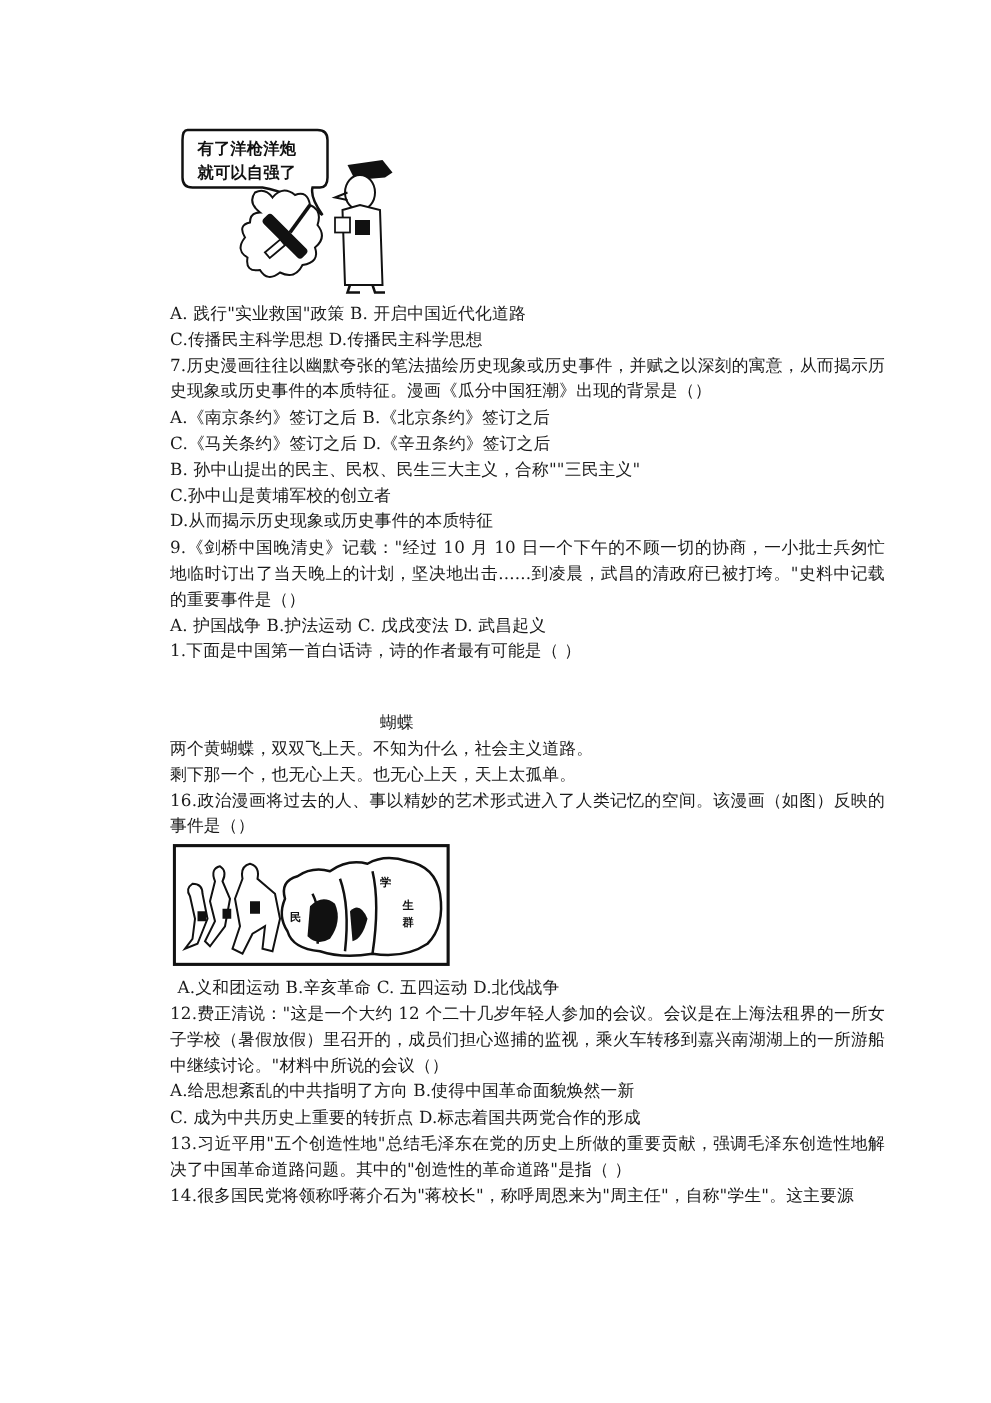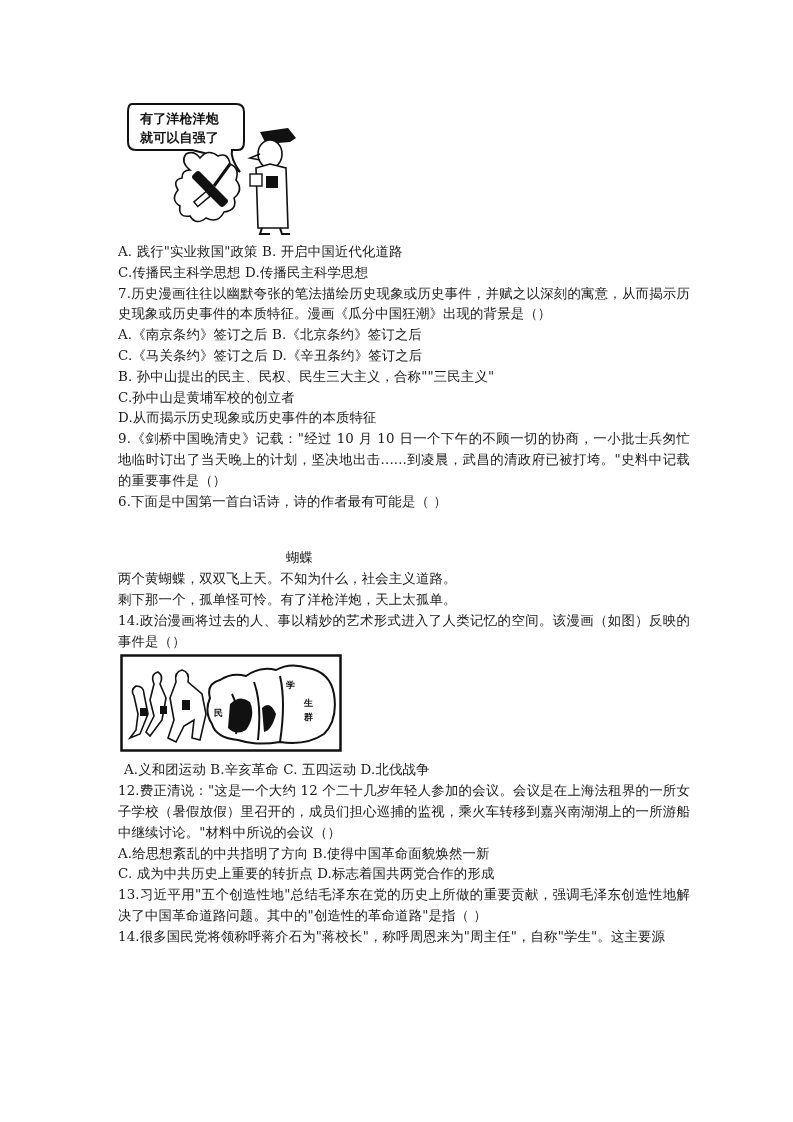--- a/index.html
+++ b/index.html
@@ -1,21 +1,21 @@
 <!DOCTYPE html>
 <html><head>
 <meta charset="utf-8">
 <style>
   html, body { margin: 0; padding: 0; background: #ffffff; }
   body {
     width: 793px; height: 1122px; position: relative; overflow: hidden;
     font-family: "DejaVu Serif", "Liberation Serif", serif;
     color: #1a1a1a;
   }
-  .page { position: absolute; left: 0; top: 0; width: 682px; height: 1122px; }
+  .page { position: absolute; left: 18px; top: 0; width: 682px; height: 1122px; }
   .content {
     position: absolute; left: 118px; top: 92px; width: 572px;
     font-size: 13.4px; line-height: 20.8px; letter-spacing: 0.15px;
   }
   .line { white-space: nowrap; height: 20.8px; overflow: visible; }
   .wrap { white-space: normal; text-align: justify; text-align-last: left; }
   .wrap.two { height: 41.6px; }
   .wrap.three { height: 62.4px; }
   .figure { position: relative; }
   .fig1 { width: 200px; height: 148px; margin-left: 2px; margin-bottom: 2px; }
@@ -63,27 +63,28 @@
 
     <div class="wrap two">7.历史漫画往往以幽默夸张的笔法描绘历史现象或历史事件，并赋之以深刻的寓意，从而揭示历史现象或历史事件的本质特征。漫画《瓜分中国狂潮》出现的背景是（）</div>
     <div class="line">A.《南京条约》签订之后 B.《北京条约》签订之后</div>
     <div class="line">C.《马关条约》签订之后 D.《辛丑条约》签订之后</div>
 
     <div class="line">B.  孙中山提出的民主、民权、民生三大主义，合称""三民主义"</div>
     <div class="line">C.孙中山是黄埔军校的创立者</div>
     <div class="line">D.从而揭示历史现象或历史事件的本质特征</div>
 
     <div class="wrap three">9.《剑桥中国晚清史》记载："经过  10 月 10 日一个下午的不顾一切的协商，一小批士兵匆忙地临时订出了当天晚上的计划，坚决地出击......到凌晨，武昌的清政府已被打垮。"史料中记载的重要事件是（）</div>
+    <div class="line">A.  护国战争 B.护法运动 C.  戊戌变法 D.  武昌起义</div>
 
-    <div class="line">6.下面是中国第一首白话诗，诗的作者最有可能是（  ）</div>
+    <div class="line">1.下面是中国第一首白话诗，诗的作者最有可能是（  ）</div>
     <div class="line poem-title">蝴蝶</div>
     <div class="line">两个黄蝴蝶，双双飞上天。不知为什么，社会主义道路。</div>
-    <div class="line">剩下那一个，孤单怪可怜。有了洋枪洋炮，天上太孤单。</div>
+    <div class="line">剩下那一个，也无心上天。也无心上天，天上太孤单。</div>
 
-    <div class="wrap two">14.政治漫画将过去的人、事以精妙的艺术形式进入了人类记忆的空间。该漫画（如图）反映的事件是（）</div>
+    <div class="wrap two">16.政治漫画将过去的人、事以精妙的艺术形式进入了人类记忆的空间。该漫画（如图）反映的事件是（）</div>
 
     <div class="figure fig2">
       <svg width="222" height="100" viewBox="0 0 222 100">
         <rect x="1.5" y="1.5" width="219" height="95" fill="#fff" stroke="#111" stroke-width="2.5"></rect>
 
         <path d="M14 42 Q10 36 16 32 Q24 32 24 40 L28 60 L20 80 L10 84 L16 76 L18 60 Z" fill="#fff" stroke="#111" stroke-width="1.6"></path>
         <path d="M34 30 Q30 20 38 18 Q44 22 40 30 L46 44 L42 66 L30 82 L26 78 L34 62 L30 46 Z" fill="#fff" stroke="#111" stroke-width="1.6"></path>
         <path d="M56 28 Q54 18 62 16 Q70 18 68 28 L82 40 L86 60 L80 86 L72 84 L74 66 L64 72 L56 88 L48 84 L54 66 L50 44 Z" fill="#fff" stroke="#111" stroke-width="1.6"></path>
         <rect x="62" y="46" width="8" height="10" fill="#111"></rect>
         <rect x="20" y="54" width="7" height="8" fill="#111"></rect>

